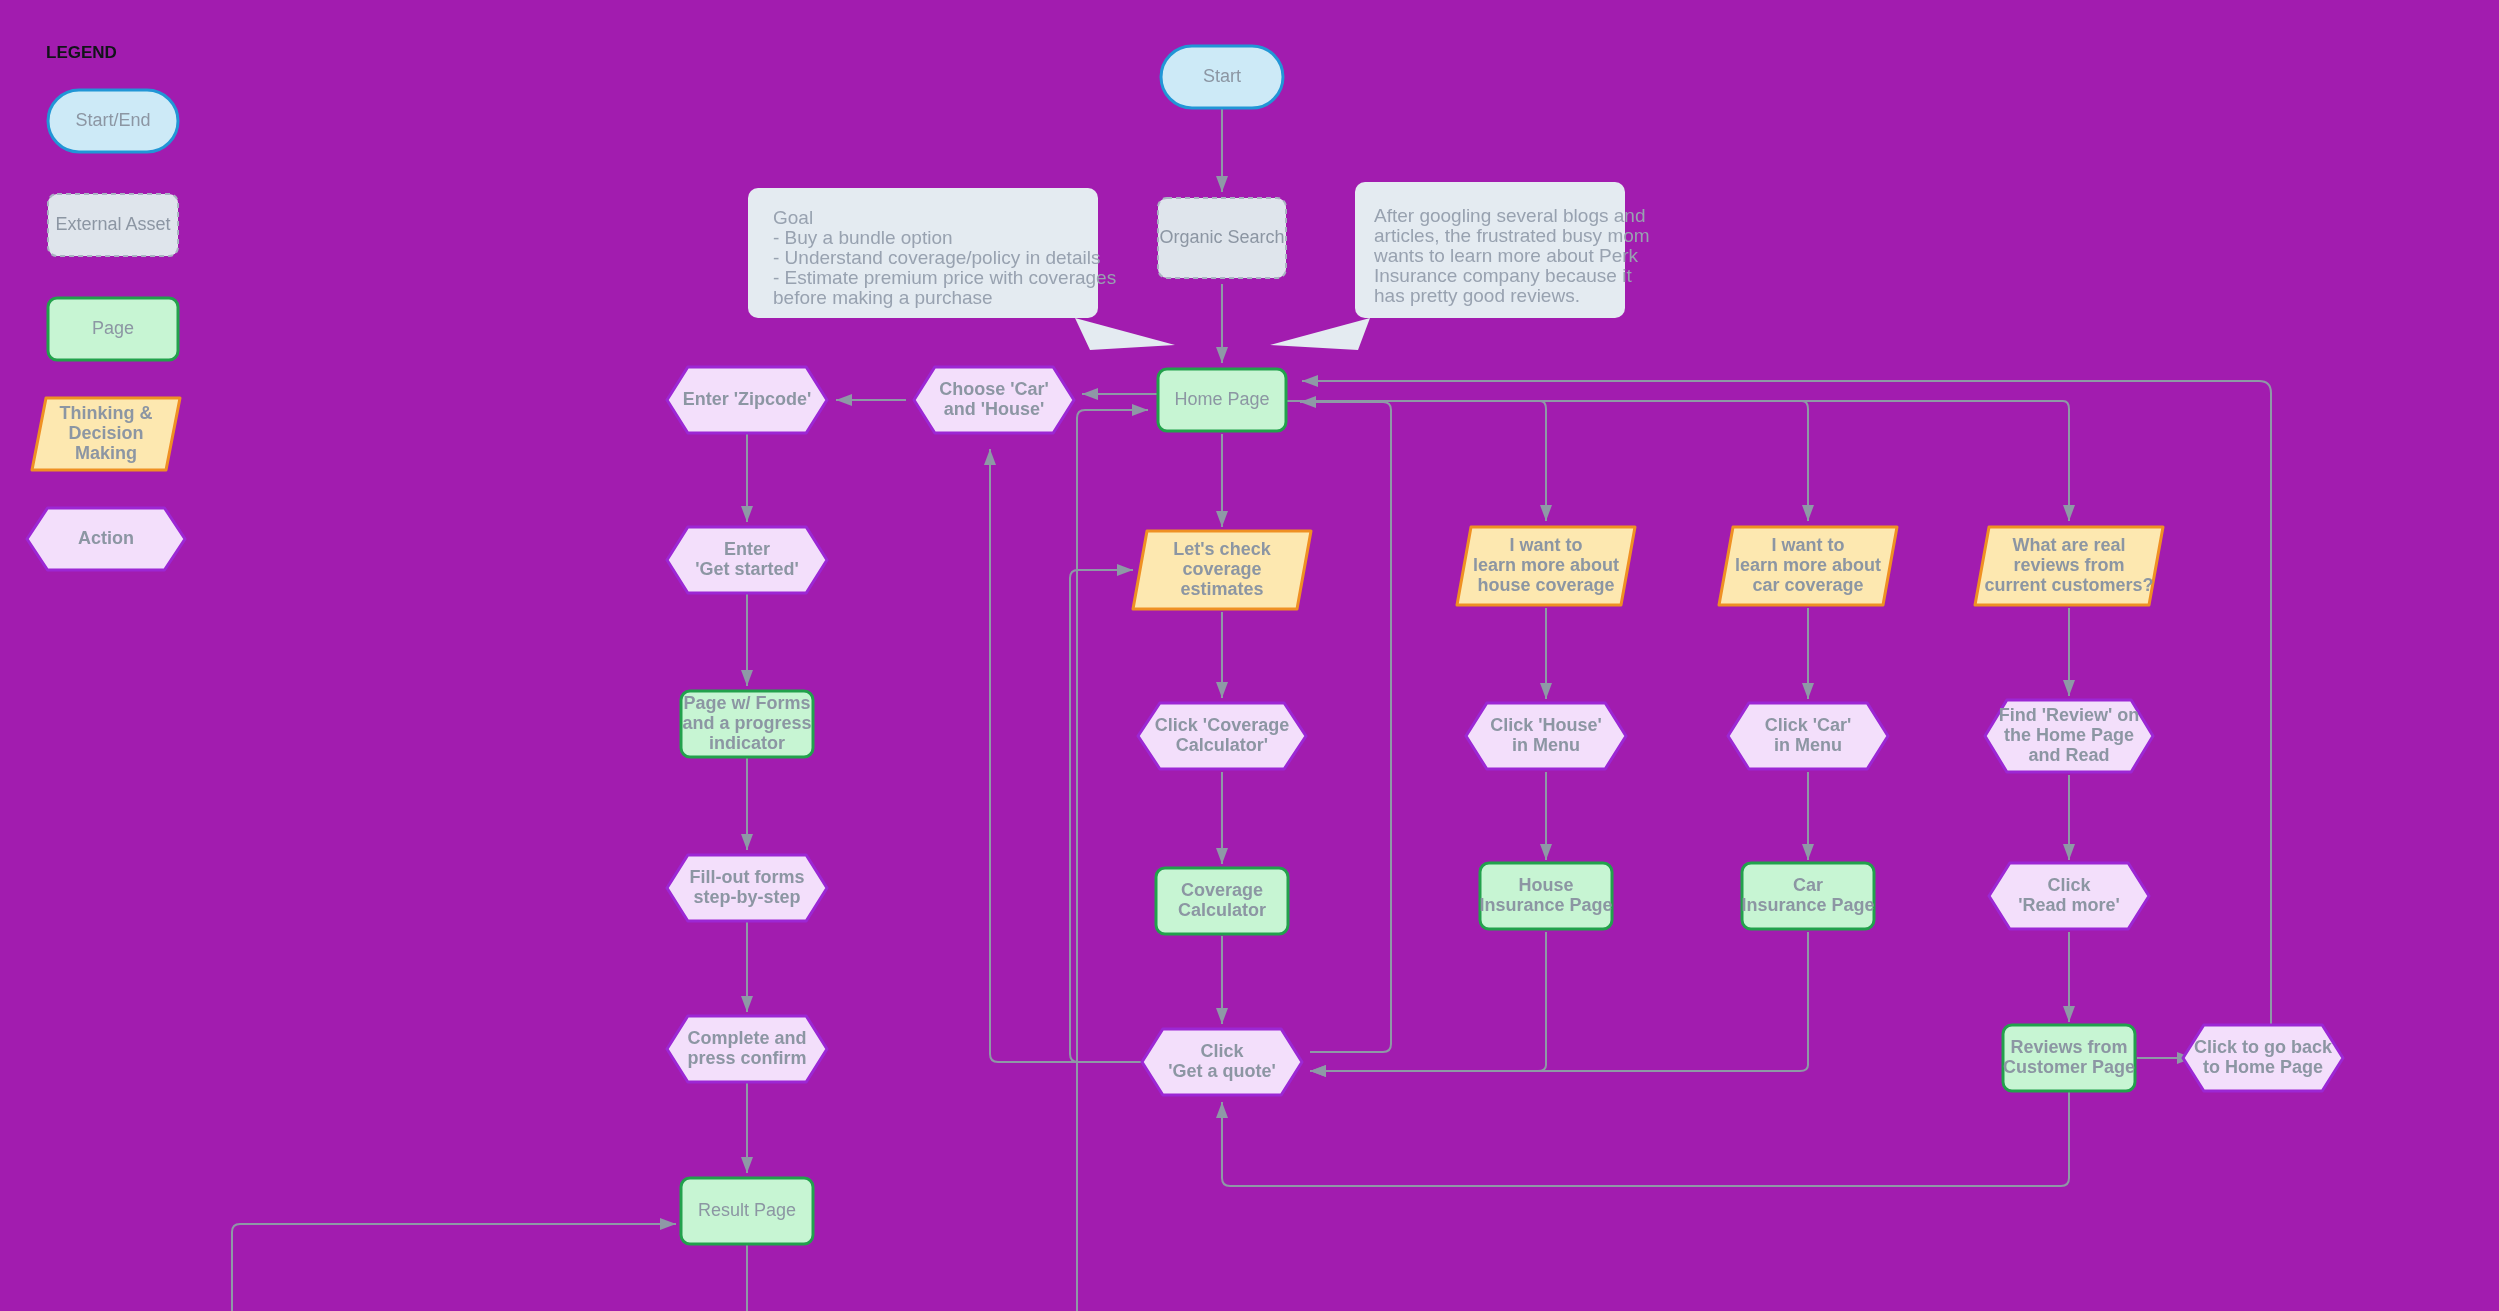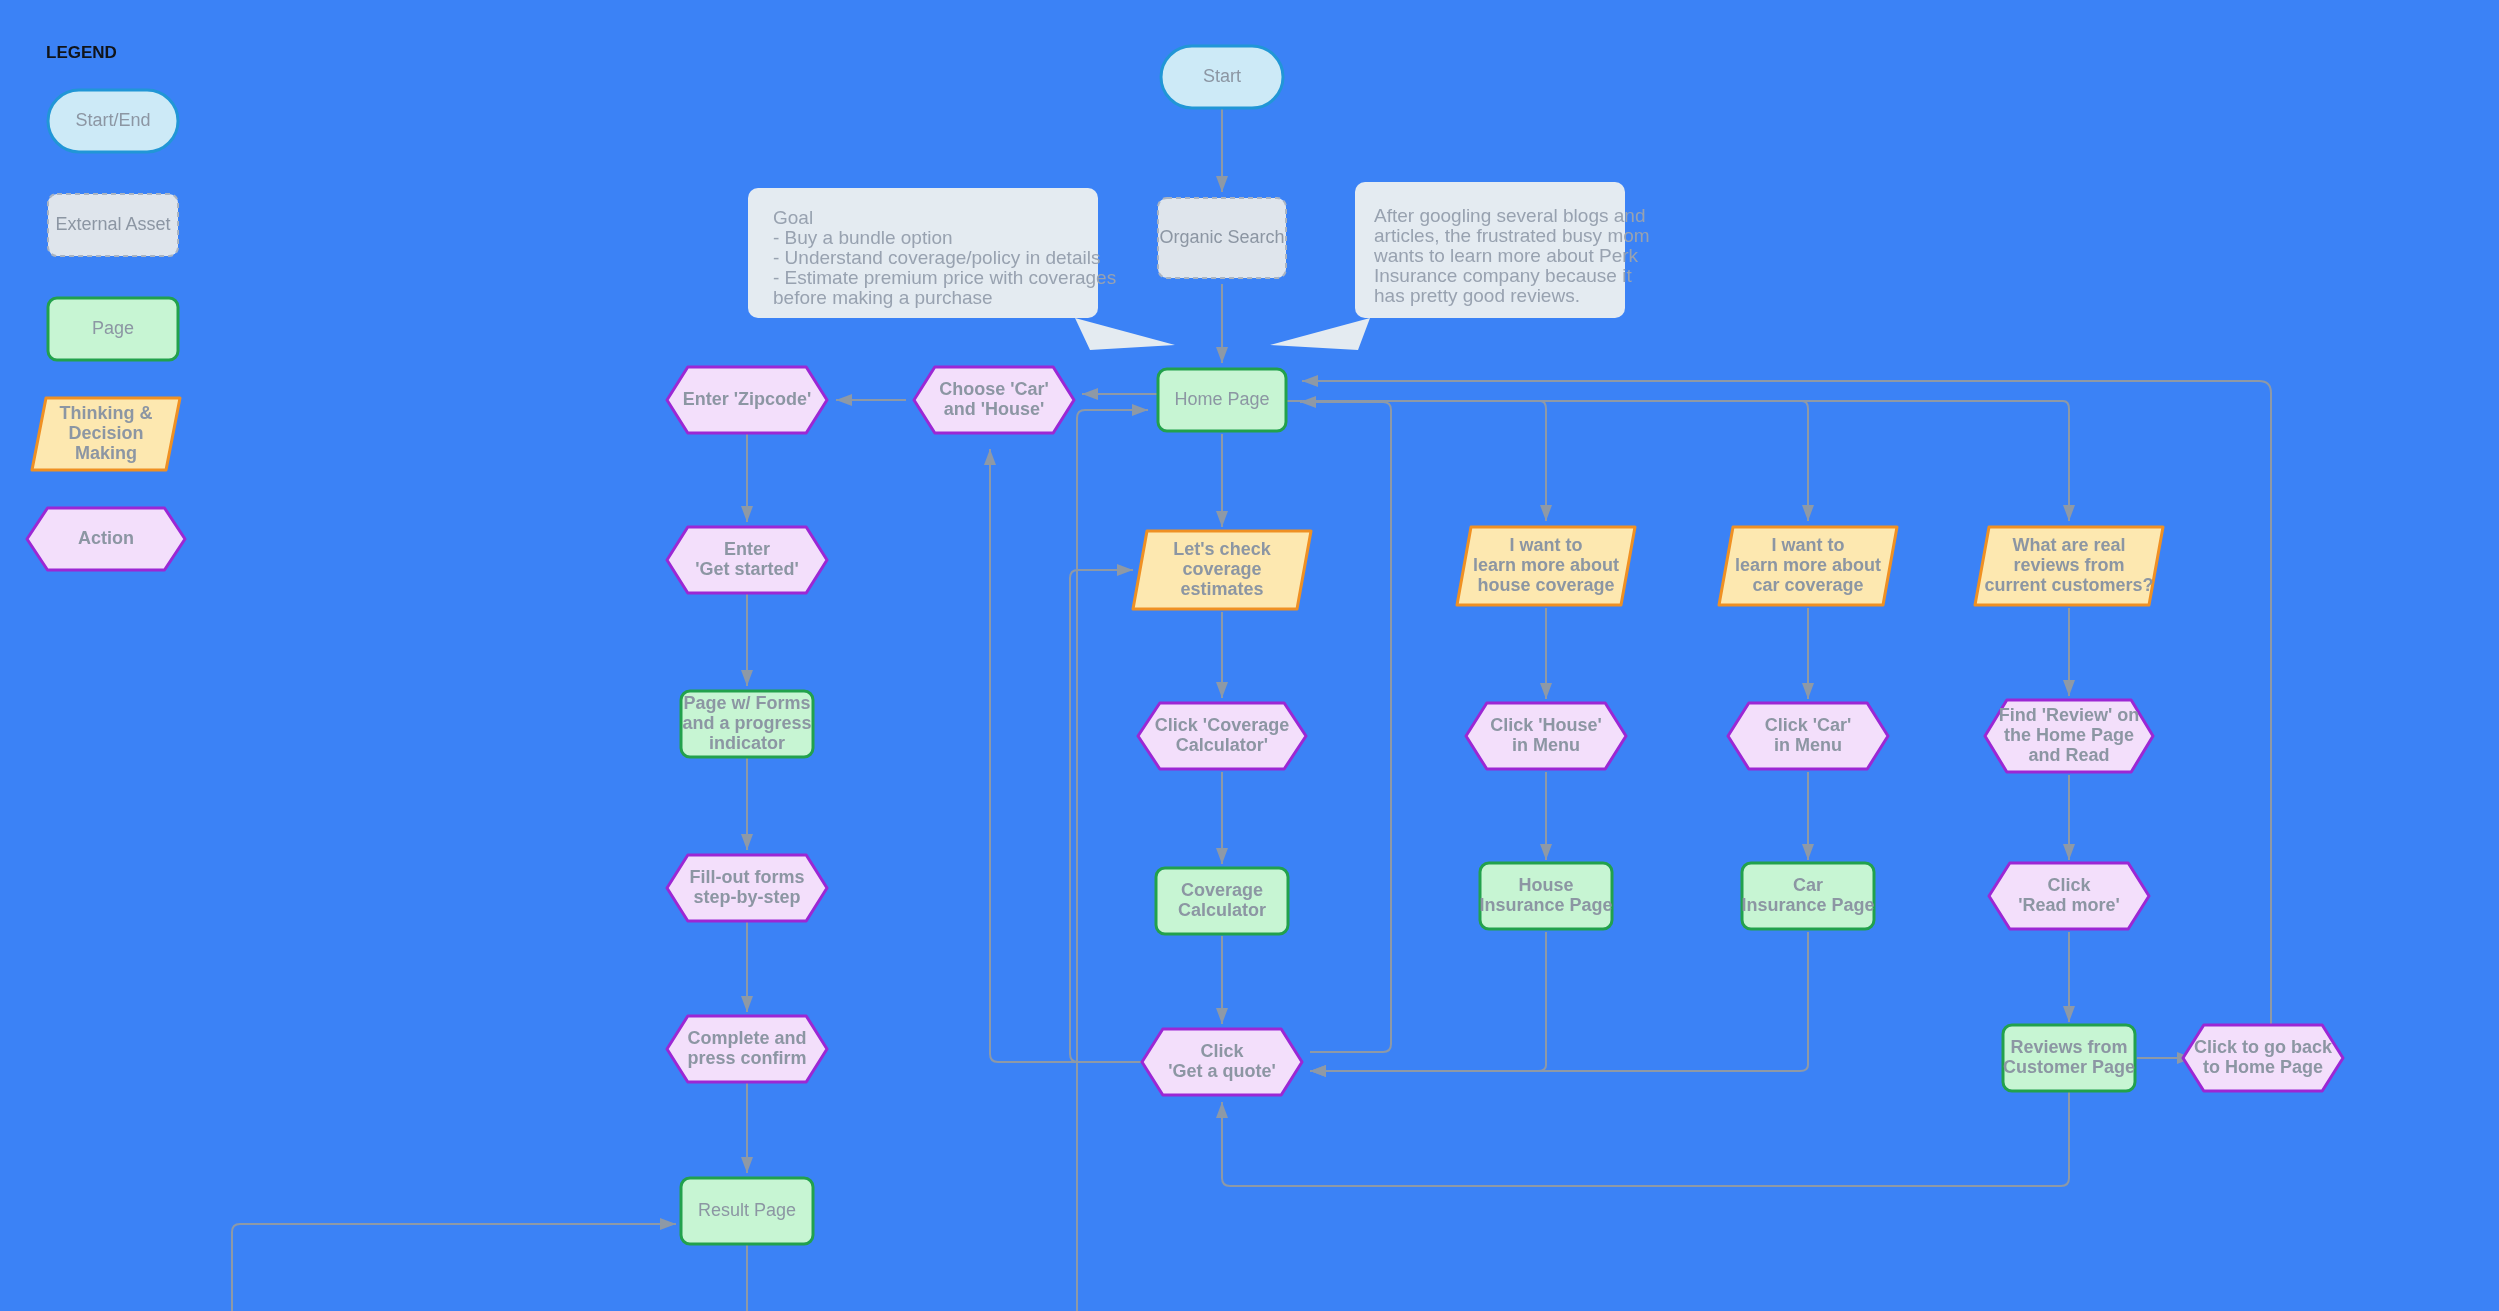--- a/index.html
+++ b/index.html
@@ -1,21 +1,21 @@
 <!DOCTYPE html>
 <html><head>
 <meta charset="utf-8">
 <style>
   html,body{margin:0;padding:0;background:#ffffff;}
   body{
     width:2499px;height:1311px;overflow:hidden;
     font-family:"Liberation Sans", sans-serif;
     -webkit-font-smoothing:antialiased;
   }
-  #stage{position:relative;width:2499px;height:1311px;background:#3b82f6;}
+  #stage{position:relative;width:2499px;height:1311px;background:#a21caf;}
   svg#canvas{position:absolute;left:0;top:0;width:2499px;height:1311px;}
 
   .nodelabel{
     fill:#8c96a3;
     font-family:"Liberation Sans", sans-serif;
     font-weight:bold;
     font-size:18px;
     text-anchor:middle;
     dominant-baseline:middle;
   }

